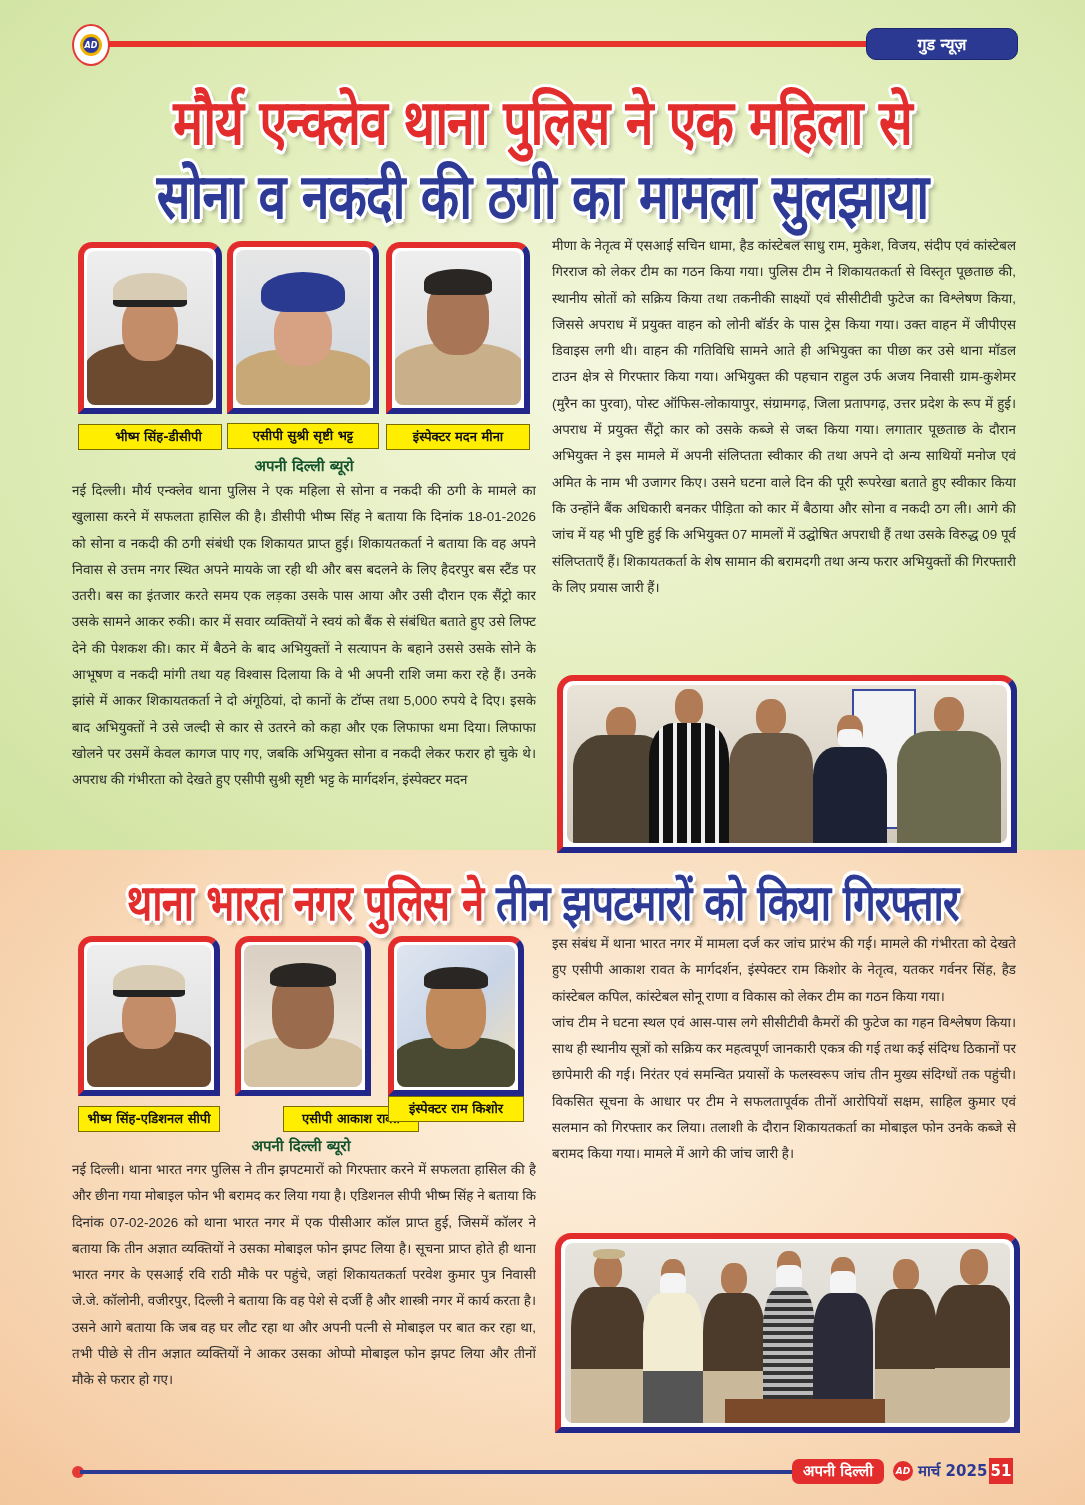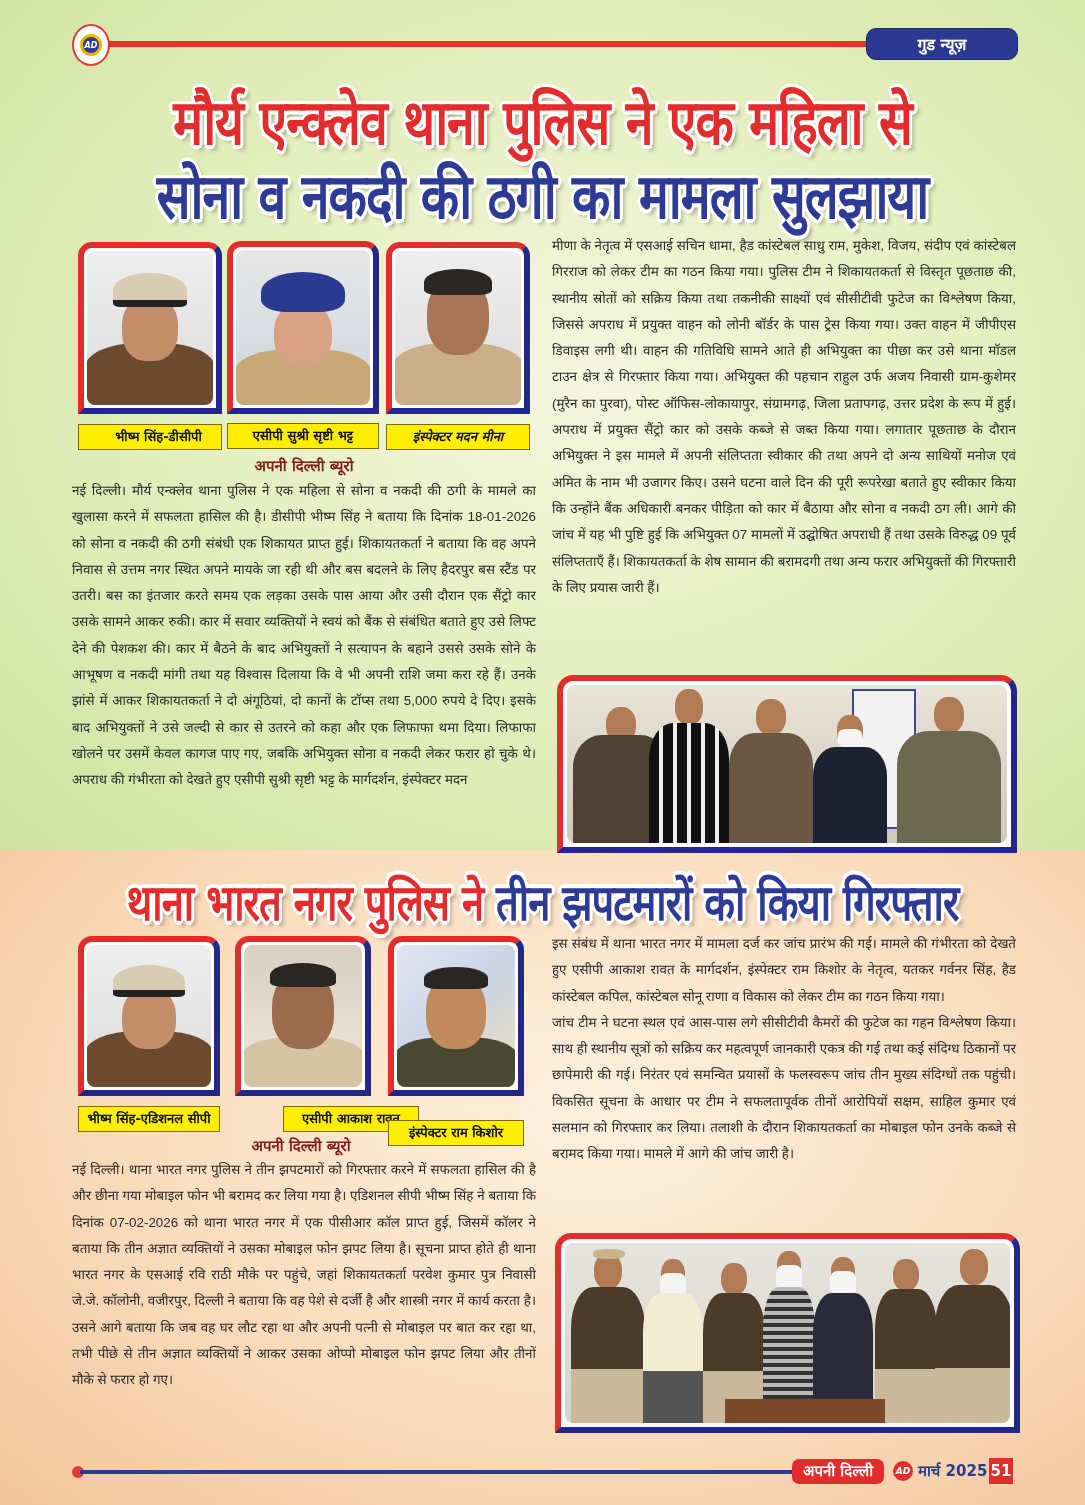--- a/index.html
+++ b/index.html
@@ -77,21 +77,21 @@
     position: absolute; left: 50%; transform: translateX(-50%); bottom: 0;
     border-radius: 40% 40% 0 0;
   }
   .cap {
     position: absolute; left: 50%; transform: translateX(-50%);
     border-radius: 50% 50% 10% 10%;
   }
   .hair { position: absolute; left: 50%; transform: translateX(-50%); background: #2a2624; border-radius: 50% 50% 20% 20%; }
 
   .byline {
-    position: absolute; font-size: 15px; font-weight: bold; color: #7f1d1d; text-align: center;
+    position: absolute; font-size: 15px; font-weight: bold; color: #14532d; text-align: center;
   }
 
   .body-text {
     position: absolute; font-size: 13.4px; line-height: 26.3px; color: #2b2b2b;
     text-align: justify; font-family: "Liberation Sans", sans-serif;
   }
 
   
   .group-frame {
     position: absolute; border-radius: 16px 16px 0 0;
@@ -161,21 +161,21 @@
 </div>
 
 <div class="photo-card" style="left:386px; top:242px; width:144px;">
   <div class="photo-frame" style="height:172px;">
     <div class="photo-img bg-light">
       <div class="torso" style="width:132px;height:62px;background:#c9b08a;"></div>
       <div class="head" style="top:26px;width:62px;height:78px;background:#a87556;"></div>
       <div class="hair" style="top:18px;width:68px;height:26px;"></div>
     </div>
   </div>
-  <div class="caption" style="top:182px;font-style:italic;">इंस्पेक्टर मदन मीना</div>
+  <div class="caption" style="top:182px;">इंस्पेक्टर मदन मीना</div>
 </div>
 
 <div class="byline" style="left:78px; top:455px; width:452px;">अपनी दिल्ली ब्यूरो</div>
 
 <div class="body-text" style="left:72px; top:478px; width:464px; height:370px; overflow:hidden;">नई दिल्ली। मौर्य एन्क्लेव थाना पुलिस ने एक महिला से सोना व नकदी की ठगी के मामले का खुलासा करने में सफलता हासिल की है। डीसीपी भीष्म सिंह ने बताया कि दिनांक 18-01-2026 को सोना व नकदी की ठगी संबंधी एक शिकायत प्राप्त हुई। शिकायतकर्ता ने बताया कि वह अपने निवास से उत्तम नगर स्थित अपने मायके जा रही थी और बस बदलने के लिए हैदरपुर बस स्टैंड पर उतरी। बस का इंतजार करते समय एक लड़का उसके पास आया और उसी दौरान एक सैंट्रो कार उसके सामने आकर रुकी। कार में सवार व्यक्तियों ने स्वयं को बैंक से संबंधित बताते हुए उसे लिफ्ट देने की पेशकश की। कार में बैठने के बाद अभियुक्तों ने सत्यापन के बहाने उससे उसके सोने के आभूषण व नकदी मांगी तथा यह विश्वास दिलाया कि वे भी अपनी राशि जमा करा रहे हैं। उनके झांसे में आकर शिकायतकर्ता ने दो अंगूठियां, दो कानों के टॉप्स तथा 5,000 रुपये दे दिए। इसके बाद अभियुक्तों ने उसे जल्दी से कार से उतरने को कहा और एक लिफाफा थमा दिया। लिफाफा खोलने पर उसमें केवल कागज पाए गए, जबकि अभियुक्त सोना व नकदी लेकर फरार हो चुके थे। अपराध की गंभीरता को देखते हुए एसीपी सुश्री सृष्टी भट्ट के मार्गदर्शन, इंस्पेक्टर मदन</div>
 <div class="body-text" style="left:552px; top:233px; width:464px; height:432px; overflow:hidden;">मीणा के नेतृत्व में एसआई सचिन धामा, हैड कांस्टेबल साधु राम, मुकेश, विजय, संदीप एवं कांस्टेबल गिरराज को लेकर टीम का गठन किया गया। पुलिस टीम ने शिकायतकर्ता से विस्तृत पूछताछ की, स्थानीय स्रोतों को सक्रिय किया तथा तकनीकी साक्ष्यों एवं सीसीटीवी फुटेज का विश्लेषण किया, जिससे अपराध में प्रयुक्त वाहन को लोनी बॉर्डर के पास ट्रेस किया गया। उक्त वाहन में जीपीएस डिवाइस लगी थी। वाहन की गतिविधि सामने आते ही अभियुक्त का पीछा कर उसे थाना मॉडल टाउन क्षेत्र से गिरफ्तार किया गया। अभियुक्त की पहचान राहुल उर्फ अजय निवासी ग्राम-कुशेमर (मुरैन का पुरवा), पोस्ट ऑफिस-लोकायापुर, संग्रामगढ़, जिला प्रतापगढ़, उत्तर प्रदेश के रूप में हुई। अपराध में प्रयुक्त सैंट्रो कार को उसके कब्जे से जब्त किया गया। लगातार पूछताछ के दौरान अभियुक्त ने इस मामले में अपनी संलिप्तता स्वीकार की तथा अपने दो अन्य साथियों मनोज एवं अमित के नाम भी उजागर किए। उसने घटना वाले दिन की पूरी रूपरेखा बताते हुए स्वीकार किया कि उन्होंने बैंक अधिकारी बनकर पीड़िता को कार में बैठाया और सोना व नकदी ठग ली। आगे की जांच में यह भी पुष्टि हुई कि अभियुक्त 07 मामलों में उद्घोषित अपराधी हैं तथा उसके विरुद्ध 09 पूर्व संलिप्तताएँ हैं। शिकायतकर्ता के शेष सामान की बरामदगी तथा अन्य फरार अभियुक्तों की गिरफ्तारी के लिए प्रयास जारी हैं।</div>
 
 <div class="group-frame" style="left:557px; top:675px; width:460px; height:178px;">
   <div class="group-img" style="background:linear-gradient(180deg,#e9e3d8,#cfc8bb);">
     <div style="position:absolute;left:285px;top:4px;width:64px;height:140px;background:#f3f3f3;border:2px solid #3a4aa0;"></div>
@@ -231,21 +231,21 @@
 </div>
 
 <div class="photo-card" style="left:388px; top:936px; width:136px;">
   <div class="photo-frame" style="height:160px;">
     <div class="photo-img bg-art">
       <div class="torso" style="width:124px;height:50px;background:#4a4a32;"></div>
       <div class="head" style="top:30px;width:60px;height:74px;background:#c08a5c;"></div>
       <div class="hair" style="top:22px;width:64px;height:22px;"></div>
     </div>
   </div>
-  <div class="caption" style="top:184px;">इंस्पेक्टर राम किशोर</div>
+  <div class="caption" style="top:160px;">इंस्पेक्टर राम किशोर</div>
 </div>
 
 <div class="byline" style="left:78px; top:1135px; width:446px;">अपनी दिल्ली ब्यूरो</div>
 
 <div class="body-text" style="left:72px; top:1157px; width:464px; height:270px; overflow:hidden;">नई दिल्ली। थाना भारत नगर पुलिस ने तीन झपटमारों को गिरफ्तार करने में सफलता हासिल की है और छीना गया मोबाइल फोन भी बरामद कर लिया गया है। एडिशनल सीपी भीष्म सिंह ने बताया कि दिनांक 07-02-2026 को थाना भारत नगर में एक पीसीआर कॉल प्राप्त हुई, जिसमें कॉलर ने बताया कि तीन अज्ञात व्यक्तियों ने उसका मोबाइल फोन झपट लिया है। सूचना प्राप्त होते ही थाना भारत नगर के एसआई रवि राठी मौके पर पहुंचे, जहां शिकायतकर्ता परवेश कुमार पुत्र निवासी जे.जे. कॉलोनी, वजीरपुर, दिल्ली ने बताया कि वह पेशे से दर्जी है और शास्त्री नगर में कार्य करता है। उसने आगे बताया कि जब वह घर लौट रहा था और अपनी पत्नी से मोबाइल पर बात कर रहा था, तभी पीछे से तीन अज्ञात व्यक्तियों ने आकर उसका ओप्पो मोबाइल फोन झपट लिया और तीनों मौके से फरार हो गए।</div>
 
 <div style="position:absolute; left:552px; top:931px; width:464px;">
   <div class="body-text" style="position:static;">इस संबंध में थाना भारत नगर में मामला दर्ज कर जांच प्रारंभ की गई। मामले की गंभीरता को देखते हुए एसीपी आकाश रावत के मार्गदर्शन, इंस्पेक्टर राम किशोर के नेतृत्व, यतकर गर्वनर सिंह, हैड कांस्टेबल कपिल, कांस्टेबल सोनू राणा व विकास को लेकर टीम का गठन किया गया।</div>
   <div class="body-text" style="position:static;">जांच टीम ने घटना स्थल एवं आस-पास लगे सीसीटीवी कैमरों की फुटेज का गहन विश्लेषण किया। साथ ही स्थानीय सूत्रों को सक्रिय कर महत्वपूर्ण जानकारी एकत्र की गई तथा कई संदिग्ध ठिकानों पर  छापेमारी की गई। निरंतर एवं समन्वित प्रयासों के फलस्वरूप जांच तीन मुख्य संदिग्धों तक पहुंची। विकसित सूचना के आधार पर टीम ने सफलतापूर्वक तीनों आरोपियों सक्षम, साहिल कुमार एवं सलमान को गिरफ्तार कर लिया। तलाशी के दौरान शिकायतकर्ता का मोबाइल फोन उनके कब्जे से बरामद किया गया। मामले में आगे की जांच जारी है।</div>
 </div>

